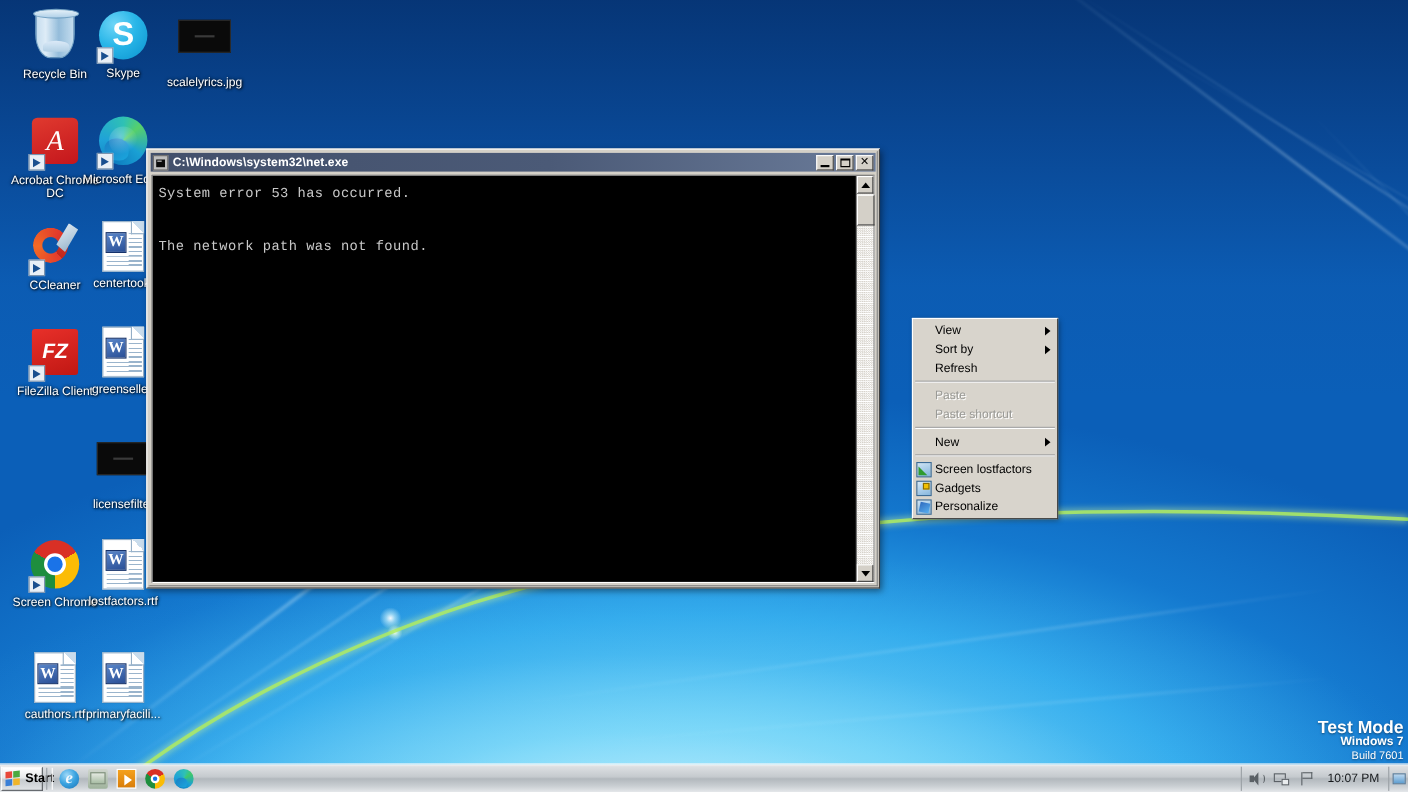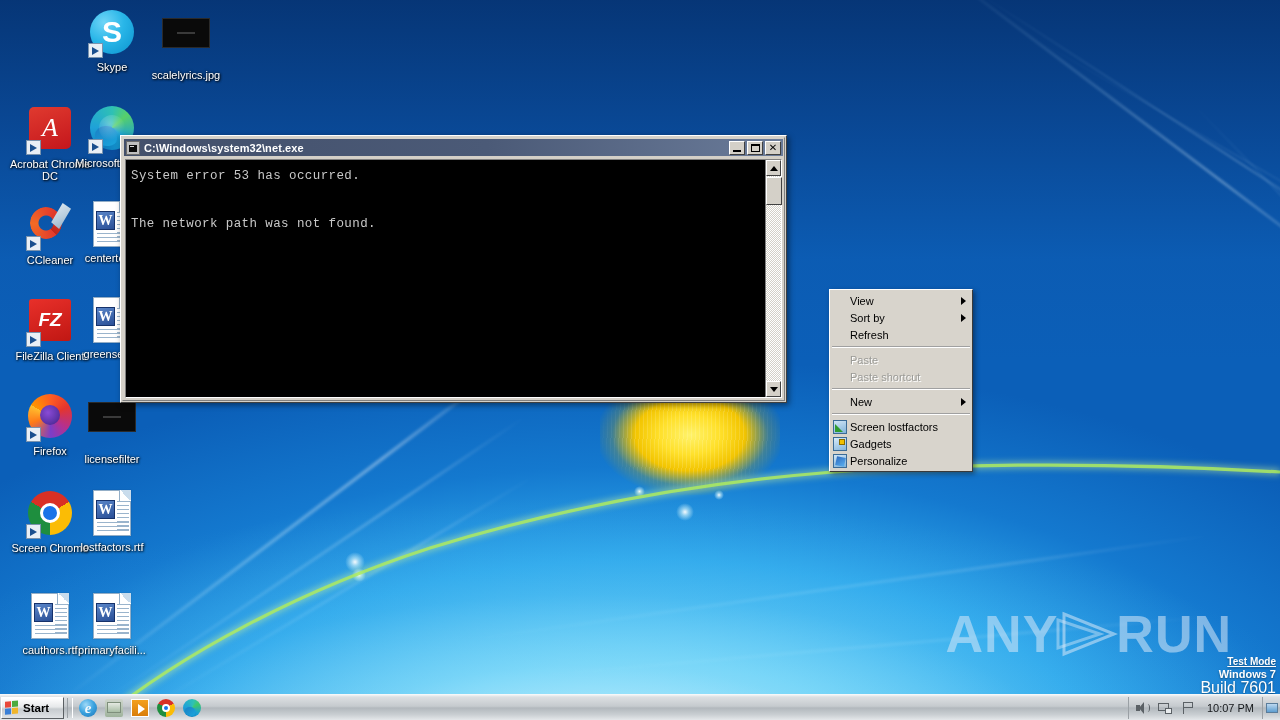--- a/index.html
+++ b/index.html
@@ -180,22 +180,22 @@
      background: radial-gradient(circle at 40% 38%, #8a4bd6 0%, #5d33a8 60%, #3d2080 100%); }
 
   .ic-chrome { width:44px; height:44px; margin:2px auto; border-radius:50%;
      background: conic-gradient(from -60deg, #d93025 0deg 120deg, #fbbc05 120deg 240deg, #1e8e3e 240deg 360deg);
      position:relative; }
   .ic-chrome::after { content:""; position:absolute; left:12px; top:12px; width:20px; height:20px; border-radius:50%;
      background:#1a73e8; border:3px solid #fff; box-sizing:border-box; }
 
   
   #cmdwin {
-    position: absolute; left: 120px; top: 135px;
-    width: 667px; height: 268px;
+    position: absolute; left: 133px; top: 135px;
+    width: 667px; height: 400px;
     background: #d4d0c8;
     border-top: 1px solid #ffffff;
     border-left: 1px solid #ffffff;
     border-right: 1px solid #404040;
     border-bottom: 1px solid #404040;
     box-sizing: border-box;
     box-shadow: 2px 2px 6px rgba(0,0,0,0.45);
   }
   #cmdwin .inner-bevel {
     position:absolute; inset:1px;
@@ -264,21 +264,21 @@
   .sthumb {
     position:absolute; left:0; top:17px; width:16px; height:28px; background:#d4d0c8;
     border-top:1px solid #ffffff; border-left:1px solid #ffffff;
     border-right:1px solid #404040; border-bottom:1px solid #404040;
     box-sizing:border-box;
   }
   .strack { flex:1; }
 
   
   #ctxmenu {
-    position:absolute; left:829px; top:289px; width:144px;
+    position:absolute; left:829px; top:289px; width:133px;
     background:#d8d4cc;
     border-top:1px solid #ffffff; border-left:1px solid #ffffff;
     border-right:1px solid #3a3a3a; border-bottom:1px solid #3a3a3a;
     box-sizing:border-box; padding:2px 0;
     box-shadow: 2px 2px 5px rgba(0,0,0,0.40);
     font-family:"Liberation Sans", sans-serif;
   }
   .mi {
     height:17px; display:flex; align-items:center;
     padding:0 4px 0 20px; font-size:11px; color:#000; position:relative; cursor:default;
@@ -315,34 +315,34 @@
   .wm-play {
     width:62px; height:52px; position:relative; margin:0 -4px;
   }
   .wm-play svg { position:absolute; inset:0; }
   #testmode {
     position:absolute; right:4px; bottom:26px;
     text-align:right; color:#ffffff; line-height:13px;
     font-family:"Liberation Sans", sans-serif;
     text-shadow: 0 1px 2px rgba(0,0,0,0.45);
   }
-  #testmode .l1 { font-size:10px; font-weight:bold;text-decoration:underline; }
+  #testmode .l1 { font-size:16px; font-weight:bold; }
   #testmode .l2 { font-size:11px; font-weight:bold; }
-  #testmode .l3 { font-size:16px;margin-left:44px; }
+  #testmode .l3 { font-size:10px;margin-left:44px; }
 
   
   #taskbar {
     position:absolute; left:0; bottom:0; width:1280px; height:26px;
     background: linear-gradient(180deg, #f2f3f4 0%, #dcdfe2 8%, #c5cace 45%, #b2b8bd 52%, #c9ced2 78%, #e4e7ea 100%);
     border-top:1px solid #f6f7f8;
     display:flex; align-items:center;
     box-sizing:border-box;
   }
   #startbtn {
-    width:63px; height:22px; margin-left:1px;
+    width:38px; height:22px; margin-left:1px;
     background: linear-gradient(180deg,#ffffff 0%, #e6e8ea 45%, #c6cbcf 55%, #dfe2e5 100%);
     border-top:1px solid #ffffff; border-left:1px solid #ffffff;
     border-right:1px solid #5a5f63; border-bottom:1px solid #5a5f63;
     box-sizing:border-box; display:flex; align-items:center; gap:3px; padding-left:3px;
     cursor:default;
   }
   .winflag { width:15px; height:14px; position:relative; flex:0 0 auto;
      transform: skewY(-6deg); }
   .winflag span { position:absolute; width:6px; height:6px; }
   .wf1 { left:0;  top:0;  background:#e8483a; }
@@ -435,20 +435,26 @@
   <div class="sparkle" style="left:345px; top:552px; width:20px; height:20px;"></div>
   <div class="sparkle" style="left:352px; top:568px; width:14px; height:14px;"></div>
 
   <svg class="greencurve" viewBox="0 0 1280 300" preserveAspectRatio="none">
     <path d="M 100 300 C 180 235, 300 170, 430 128 C 560 88, 720 56, 900 48 C 1050 42, 1180 46, 1280 52" fill="none" stroke="rgba(150,225,70,0.85)" stroke-width="3.2"></path>
     <path d="M 100 300 C 180 235, 300 170, 430 128 C 560 88, 720 56, 900 48 C 1050 42, 1180 46, 1280 52" fill="none" stroke="rgba(220,255,150,0.45)" stroke-width="7" style="filter:blur(3px)"></path>
   </svg>
 
   <div class="icon-grid">
 
+    <div class="dicon" style="left:8px;  top:8px;">
+      <div class="glyphbox">
+          <div class="ic-recycle"></div>
+        </div>
+      <div class="lbl">Recycle Bin</div>
+    </div>
 
     <div class="dicon" style="left:70px; top:8px;">
       <div class="glyphbox">
           <div class="ic-skype"></div>
           <div class="shortcut-arrow"></div>
         </div>
       <div class="lbl">Skype</div>
     </div>
 
     <div class="dicon" style="left:144px;top:8px;">
@@ -505,27 +511,20 @@
       <div class="glyphbox">
           <div class="ic-word">
             <span class="wsq">W</span>
             <span class="wlines"></span>
             <span class="wlines2"></span>
           </div>
         </div>
       <div class="lbl">greenseller.</div>
     </div>
 
-    <div class="dicon" style="left:8px;  top:392px;">
-      <div class="glyphbox">
-          <div class="ic-firefox"></div>
-          <div class="shortcut-arrow"></div>
-        </div>
-      <div class="lbl">Firefox</div>
-    </div>
 
     <div class="dicon" style="left:70px; top:392px;">
       <div class="glyphbox">
           <div class="ic-thumb"></div>
         </div>
       <div class="lbl">licensefilter</div>
     </div>
 
     <div class="dicon" style="left:8px;  top:489px;">
       <div class="glyphbox">
@@ -644,32 +643,20 @@
     <div class="mi">
       <span class="mico mico-gadget"></span>
       <span>Gadgets</span>
     </div>
     <div class="mi">
       <span class="mico mico-pers"></span>
       <span>Personalize</span>
     </div>
   </div>
 
-  <div id="watermark">
-    <div class="wm-logo">
-      <span>ANY</span>
-      <span class="wm-play">
-        <svg viewBox="0 0 62 52" xmlns="http://www.w3.org/2000/svg">
-          <polygon points="8,6 58,26 8,46" fill="none" stroke="rgba(215,232,248,0.55)" stroke-width="3"></polygon>
-          <polygon points="2,12 44,26 2,40" fill="none" stroke="rgba(215,232,248,0.45)" stroke-width="3"></polygon>
-        </svg>
-      </span>
-      <span>RUN</span>
-    </div>
-  </div>
 
   <div id="testmode">
     <div class="l1">Test Mode</div>
     <div class="l2">Windows 7</div>
     <div class="l3">Build 7601</div>
   </div>
 
   <div id="taskbar">
     <div id="startbtn">
       <span class="winflag">

